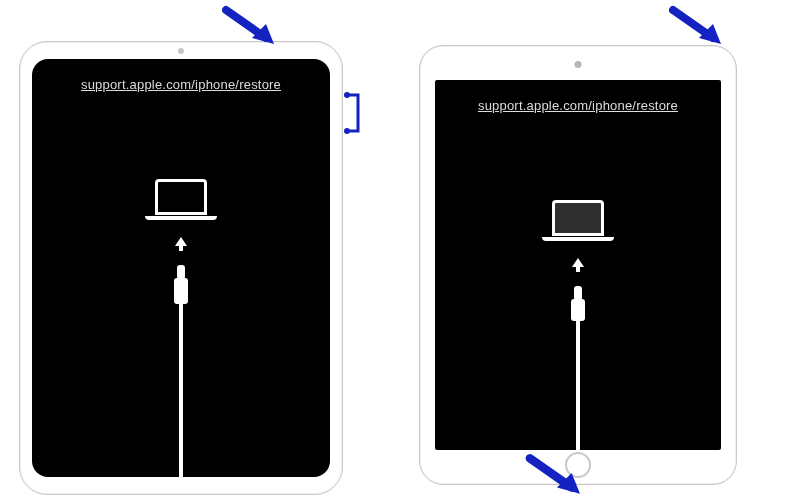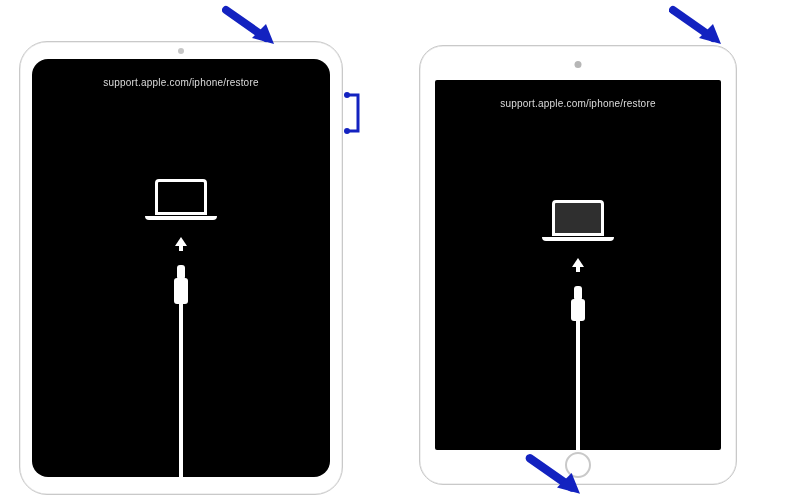--- a/index.html
+++ b/index.html
@@ -67,22 +67,23 @@
     border-radius: 50%;
     background: #ffffff;
   }
 
   
   .url {
     position: absolute;
     left: 0; right: 0; top: 18px;
     text-align: center;
     color: #dcdcdc;
-    font-size: 10px;
+    font-size: 13px;
     letter-spacing: .2px;
+    text-decoration: underline;
   }
   .laptop {
     position: absolute;
     left: 50%; transform: translateX(-50%);
     top: 120px;
     width: 72px;
   }
   .laptop-screen {
     width: 52px; height: 36px;
     margin: 0 auto;

